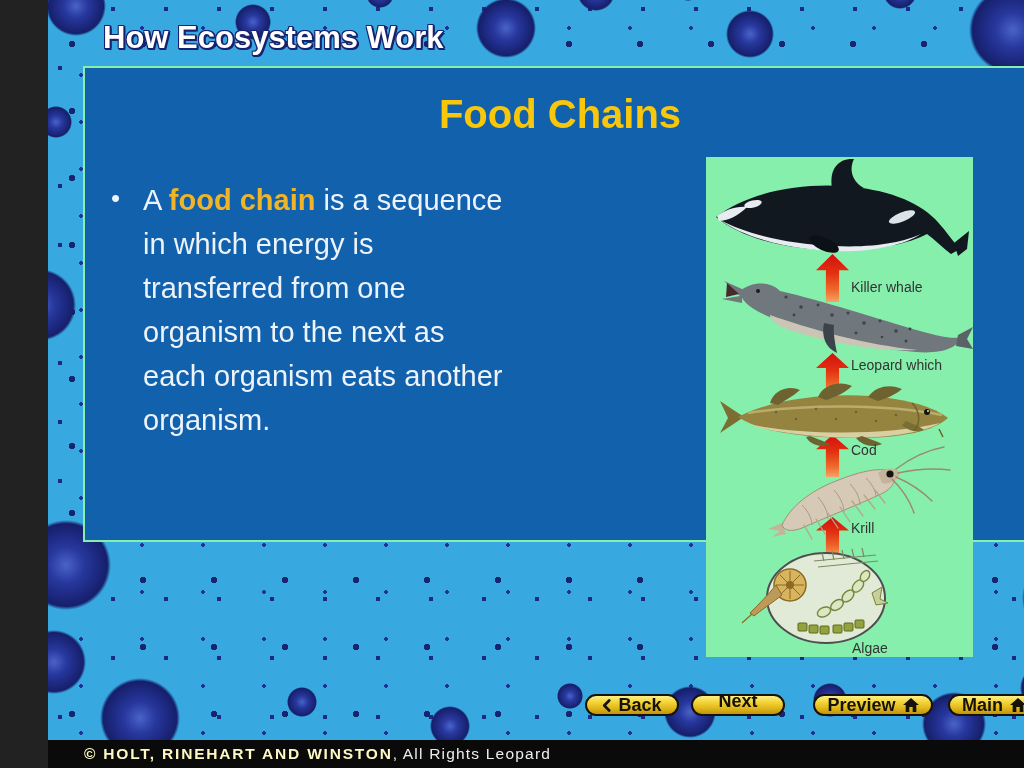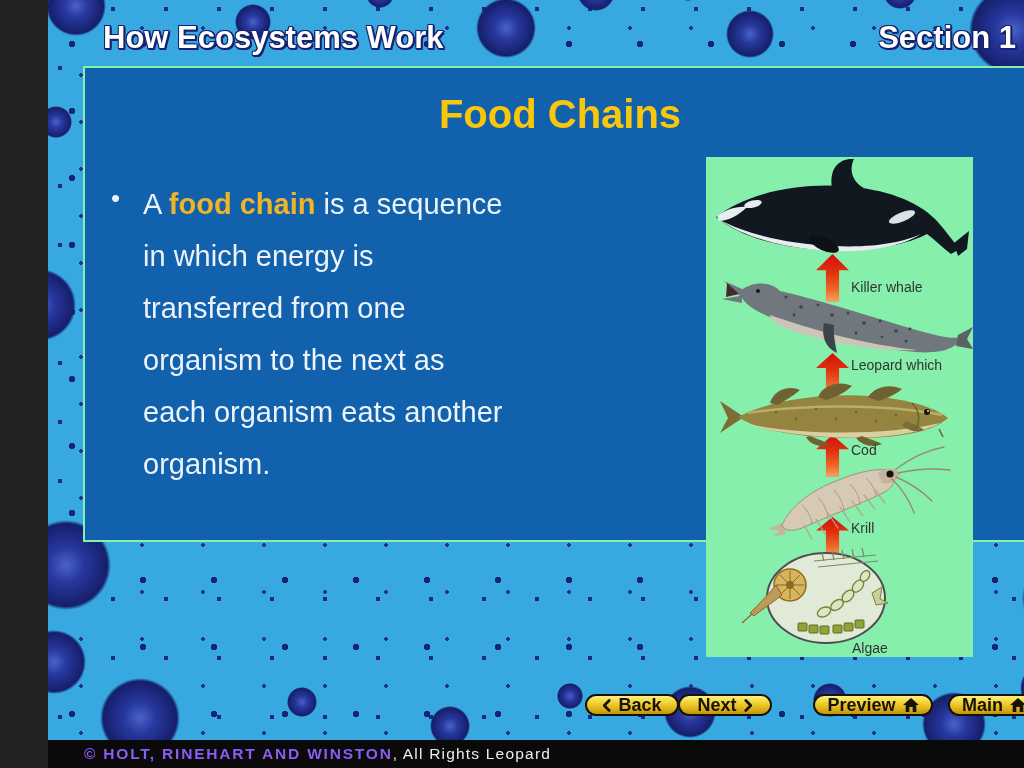--- a/index.html
+++ b/index.html
@@ -47,21 +47,21 @@
   .hdr-title{left:55px;}
   .hdr-section{right:56px;}
 
   
   .panel{position:absolute;left:35px;top:66px;width:954px;height:476px;
          background:#1261ad;border:2px solid #86efac;box-sizing:border-box;padding-left:12px;}
   .slide-title{position:absolute;left:0;right:0;top:24px;margin:0;text-align:center;
                font-size:40px;font-weight:bold;color:#f8c70c;}
   .bullet-item{position:absolute;left:26px;top:110px;width:410px;display:flex;}
   .bullet-dot{width:16px;margin-right:16px;font-size:26px;line-height:40px;color:#edf3fa;}
-  .bullet-text{margin:0;width:372px;font-size:29px;line-height:52px;color:#edf3fa;}
+  .bullet-text{margin:0;width:372px;font-size:29px;line-height:44px;color:#edf3fa;}
   .hl{color:#f0b429;font-weight:bold;}
 
   
   .figure{position:absolute;left:621px;top:89px;width:267px;height:500px;background:#86efac;}
   .fig-art{position:absolute;left:0;top:0;}
   .up-arrow{position:absolute;left:110px;width:33px;
             background:linear-gradient(180deg,#d40f0f 0%,#e2320f 40%,#ee6a2c 75%,#f5a368 100%);
             clip-path:polygon(50% 0,100% 34%,70% 34%,70% 100%,30% 100%,30% 34%,0 34%);}
   #arrow1{top:97px;height:48px;}
   #arrow2{top:196px;height:44px;}
@@ -71,41 +71,40 @@
   #lbl-whale{top:122px;} #lbl-seal{top:200px;} #lbl-cod{top:285px;} #lbl-krill{top:363px;}
   #lbl-algae{top:483px;left:146px;}
 
   
   .nav-btn{position:absolute;top:694px;height:22px;border-radius:15px;border:2px solid #171207;
            background:linear-gradient(180deg,#fcf187 0%,#f2d437 35%,#e3b91e 65%,#bf950b 100%);
            display:flex;align-items:center;justify-content:center;gap:7px;box-sizing:border-box;
            font-family:"Liberation Sans",sans-serif;font-size:18px;font-weight:bold;color:#171207;
            cursor:pointer;padding:0 6px;}
   #btn-back{left:537px;width:94px;}
-  #btn-next{left:630px;width:94px;}
+  #btn-next{left:643px;width:94px;flex-direction:column;}
   #btn-preview{left:765px;width:120px;}
   #btn-main{left:900px;width:92px;}
   .chev{width:9px;height:13px;}
   .home{width:16px;height:14px;}
 
   
   .footer{position:absolute;left:0;top:740px;width:1024px;height:28px;background:#0a0a0a;
           display:flex;align-items:center;padding-left:36px;box-sizing:border-box;}
-  .pub{color:#8b5cf6;font-weight:bold;font-size:15.5px;letter-spacing:1.8px;white-space:pre;}
+  .pub{color:#fef9c3;font-weight:bold;font-size:15.5px;letter-spacing:1.8px;white-space:pre;}
   .rights{color:#ededed;font-size:15.5px;letter-spacing:1.2px;white-space:pre;}
 </style>
 </head>
 <body>
 
 <div class="stage">
   <div class="speckles"></div>
   <div class="bubbles"></div>
 
   <span class="hdr-title">How Ecosystems Work</span>
-  <span class="hdr-section">Section 1</span>
 
   <div class="panel">
     <h1 class="slide-title">Food Chains</h1>
 
     <div class="bullet-item">
       <span class="bullet-dot">•</span>
       <p class="bullet-text"><span>A </span><span class="hl">food chain</span><span> is a sequence in which energy is transferred from one organism to the next as each organism eats another organism.</span></p>
     </div>
 
     <div class="figure">

